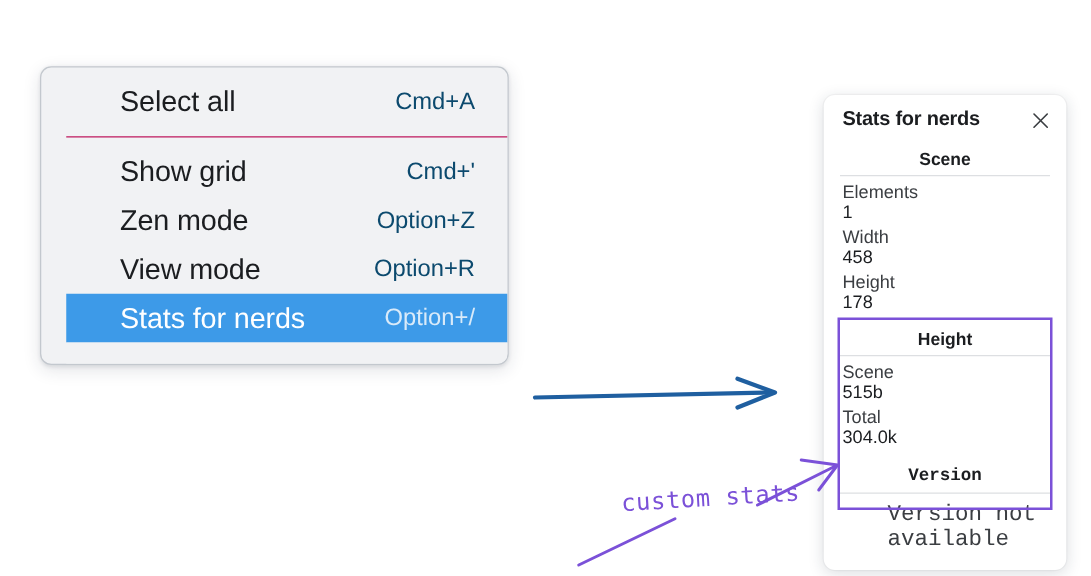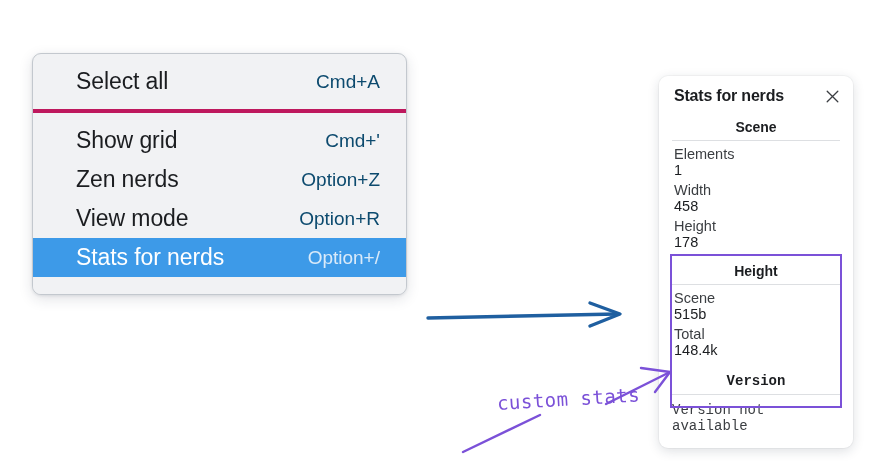--- a/index.html
+++ b/index.html
@@ -25,26 +25,27 @@
     position: absolute;
     left: 32px;
     top: 53px;
     width: 375px;
     background: #f1f2f4;
     border: 1px solid #c3c8ce;
     border-radius: 9px;
     box-shadow: 0 4px 14px rgba(30,40,60,0.13), 0 1px 3px rgba(30,40,60,0.10);
     overflow: hidden;
     box-sizing: border-box;
+    padding-left: 20px;
   }
   .menu-section {
     padding: 8px 0;
   }
   .menu-section + .menu-section {
-    border-top: 4px solid #be185d;
+    border-top: 1px solid #be185d;
   }
   .menu-section.tight-bottom {
     padding-bottom: 0;
   }
   .menu-item {
     display: flex;
     align-items: center;
     justify-content: space-between;
     height: 39px;
     padding: 0 26px 0 43px;
@@ -125,22 +126,23 @@
     align-items: baseline;
     padding: 2px 15px 2px 15px;
     font-size: 14.5px;
     color: #3b3e42;
     flex-direction: column;
   }
   .stat-row .k { color: #3b3e42; }
   .stat-row .v { color: #1b1d20; }
   .single-row {
     padding: 4px 13px 2px 13px;
-    font-size: 14px;
+    font-size: 18px;
     color: #3b3e42;
+    margin-left: 38px;
   }
 
   
   .purple-box {
     position: absolute;
     left: 670px;
     top: 254px;
     width: 172px;
     height: 154px;
     border: 2px solid #7b51d8;
@@ -180,21 +182,21 @@
         <span class="shortcut">Cmd+A</span>
       </div>
     </div>
 
     <div class="menu-section tight-bottom">
       <div class="menu-item">
         <span class="label">Show grid</span>
         <span class="shortcut">Cmd+'</span>
       </div>
       <div class="menu-item">
-        <span class="label">Zen nerds</span>
+        <span class="label">Zen mode</span>
         <span class="shortcut">Option+Z</span>
       </div>
       <div class="menu-item">
         <span class="label">View mode</span>
         <span class="shortcut">Option+R</span>
       </div>
       <div class="menu-item selected">
         <span class="label">Stats for nerds</span>
         <span class="shortcut">Option+/</span>
       </div>
@@ -233,21 +235,21 @@
 
     <div style="margin-top:9px;">
       <div class="section-head">Height</div>
       <div class="rule"></div>
       <div class="stat-row">
         <span class="k">Scene</span>
         <span class="v">515b</span>
       </div>
       <div class="stat-row">
         <span class="k">Total</span>
-        <span class="v">148.4k</span>
+        <span class="v">304.0k</span>
       </div>
     </div>
 
     <div style="margin-top:11px;font-family:Liberation Mono, monospace;">
       <div class="section-head">Version</div>
       <div class="rule"></div>
       <div class="single-row">Version not available</div>
     </div>
 
   </div>

